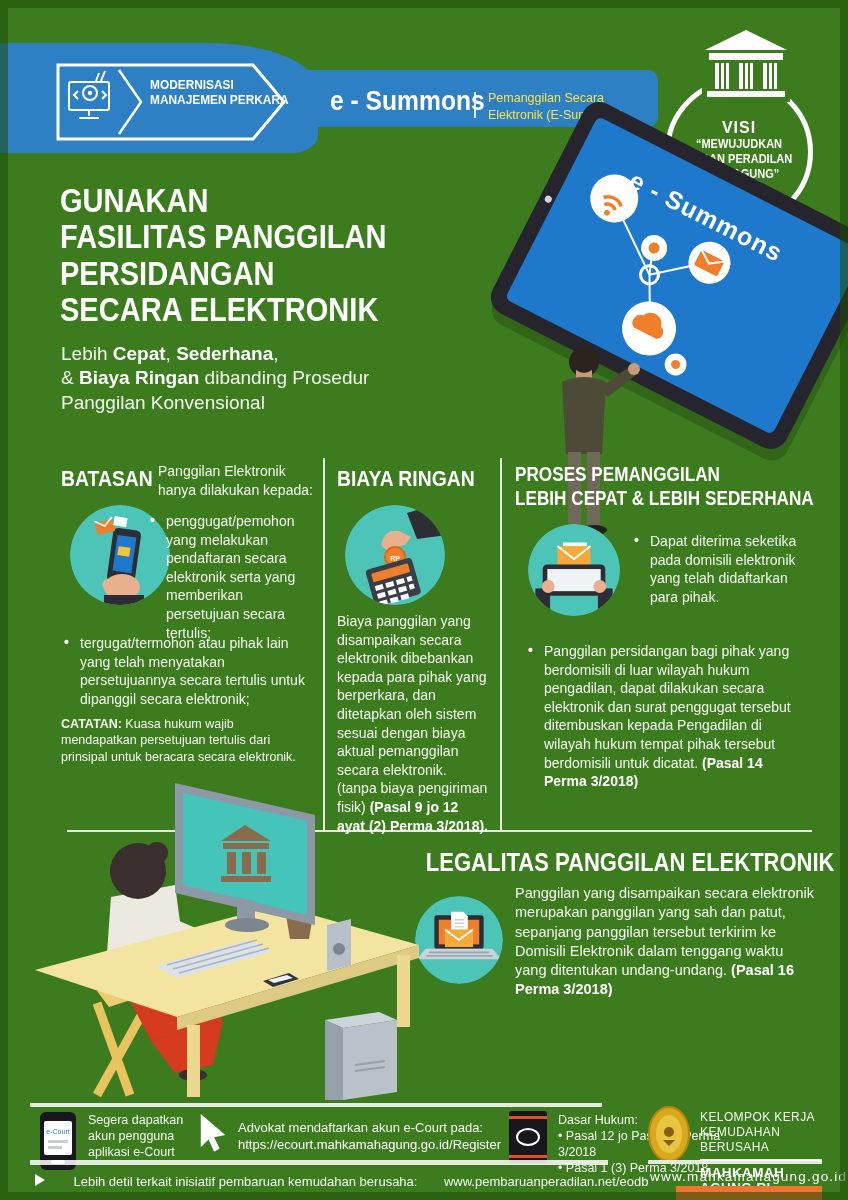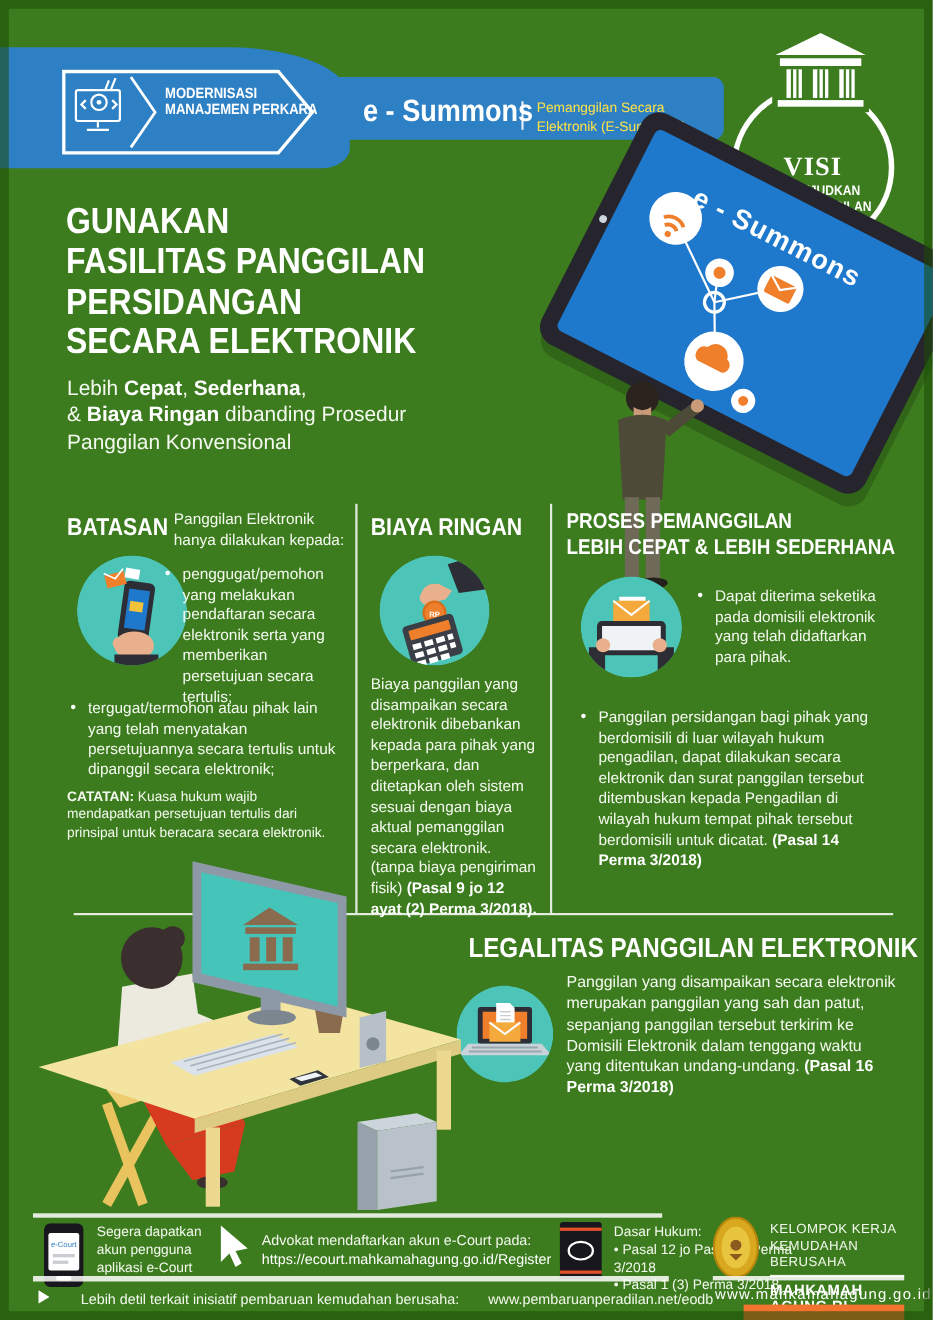--- a/index.html
+++ b/index.html
@@ -14,21 +14,21 @@
   .condc{display:inline-block;transform:scaleX(.88);transform-origin:50% 50%;}
   
   .blue-tall{left:0;top:43px;width:318px;height:110px;background:#2E80C4;border-radius:0 110px 26px 0 / 0 46px 18px 0;}
   .blue-band{left:280px;top:70px;width:378px;height:57px;background:#2E80C4;border-radius:0 10px 10px 0;}
   .badge-text{left:150px;top:77px;line-height:1.12;font-weight:bold;font-size:13.5px;color:#fff;white-space:nowrap;}
   .product{left:330px;top:85px;font-size:28px;font-weight:bold;color:#fff;white-space:nowrap;}
   .hdr-pipe{left:474px;top:92px;width:2px;height:26px;background:rgba(255,255,255,.85);}
   .hdr-sub{left:488px;top:90px;font-size:12.5px;line-height:1.35;color:#fde047;}
   
   .visi-circle{left:665px;top:78px;width:148px;height:148px;border:5px solid #fff;border-radius:50%;text-align:center;box-sizing:border-box;}
-  .visi-label{margin-top:56px;font-size:24px;font-weight:bold;letter-spacing:1px;color:#fff;font-family:Liberation Serif, serif;}
+  .visi-label{margin-top:36px;font-size:16px;font-weight:bold;letter-spacing:1px;color:#fff;}
   .visi-quote{font-size:12.5px;font-weight:bold;line-height:1.18;color:#fff;}
   .visi-building{left:702px;top:28px;width:88px;height:74px;background:#3C7C1E;display:flex;align-items:flex-start;justify-content:center;}
   
   .hero-title{left:60px;top:183px;font-size:33px;font-weight:bold;line-height:1.1;color:#fff;white-space:nowrap;}
   .hero-sub{left:61px;top:342px;font-size:19px;line-height:1.28;color:#F4F9EF;}
   .hero-sub b{color:#fff;}
   
   .tablet{left:520px;top:158px;width:330px;height:235px;background:#26252D;border-radius:18px;transform:rotate(27deg);transform-origin:50% 50%;box-shadow:6px 10px 0 rgba(0,0,0,.18);}
   .tablet-screen{position:absolute;inset:15px;background:#1E78CC;border-radius:6px;overflow:hidden;}
   .tablet-cam{position:absolute;left:5px;top:108px;width:7px;height:7px;background:#cfd6de;border-radius:50%;}
@@ -267,21 +267,21 @@
       <rect x="8" y="70" width="16" height="32" fill="#2D2D35"></rect>
       <circle cx="22" cy="68" r="7" fill="#E8B08C"></circle>
       <rect x="76" y="70" width="16" height="32" fill="#2D2D35"></rect>
       <circle cx="78" cy="68" r="7" fill="#E8B08C"></circle>
     </g>
   </svg>
   <ul class="blt abs body-txt" style="left:634px;top:532px;width:178px;">
     <li>Dapat diterima seketika pada domisili elektronik yang telah didaftarkan para pihak.</li>
   </ul>
   <ul class="blt abs body-txt" style="left:528px;top:642px;width:272px;">
-    <li><span>Panggilan persidangan bagi pihak yang berdomisili di luar wilayah hukum pengadilan, dapat dilakukan secara elektronik dan surat panggilan tersebut ditembuskan kepada Pengadilan di wilayah hukum tempat pihak tersebut berdomisili untuk dicatat. </span><b>(Pasal 14 Perma 3/2018)</b></li>
+    <li><span>Panggilan persidangan bagi pihak yang berdomisili di luar wilayah hukum pengadilan, dapat dilakukan secara elektronik dan surat penggugat tersebut ditembuskan kepada Pengadilan di wilayah hukum tempat pihak tersebut berdomisili untuk dicatat. </span><b>(Pasal 14 Perma 3/2018)</b></li>
   </ul>
 
   <div class="abs leg-h"><span class="condc">LEGALITAS PANGGILAN ELEKTRONIK</span></div>
   <svg class="abs icon-circle" style="left:415px;top:896px;" width="88" height="88" viewBox="0 0 100 100">
     <defs>
         <clipPath id="c4">
           <circle cx="50" cy="50" r="50"></circle>
         </clipPath>
       </defs>
     <circle cx="50" cy="50" r="50" fill="#4CC4B7"></circle>

